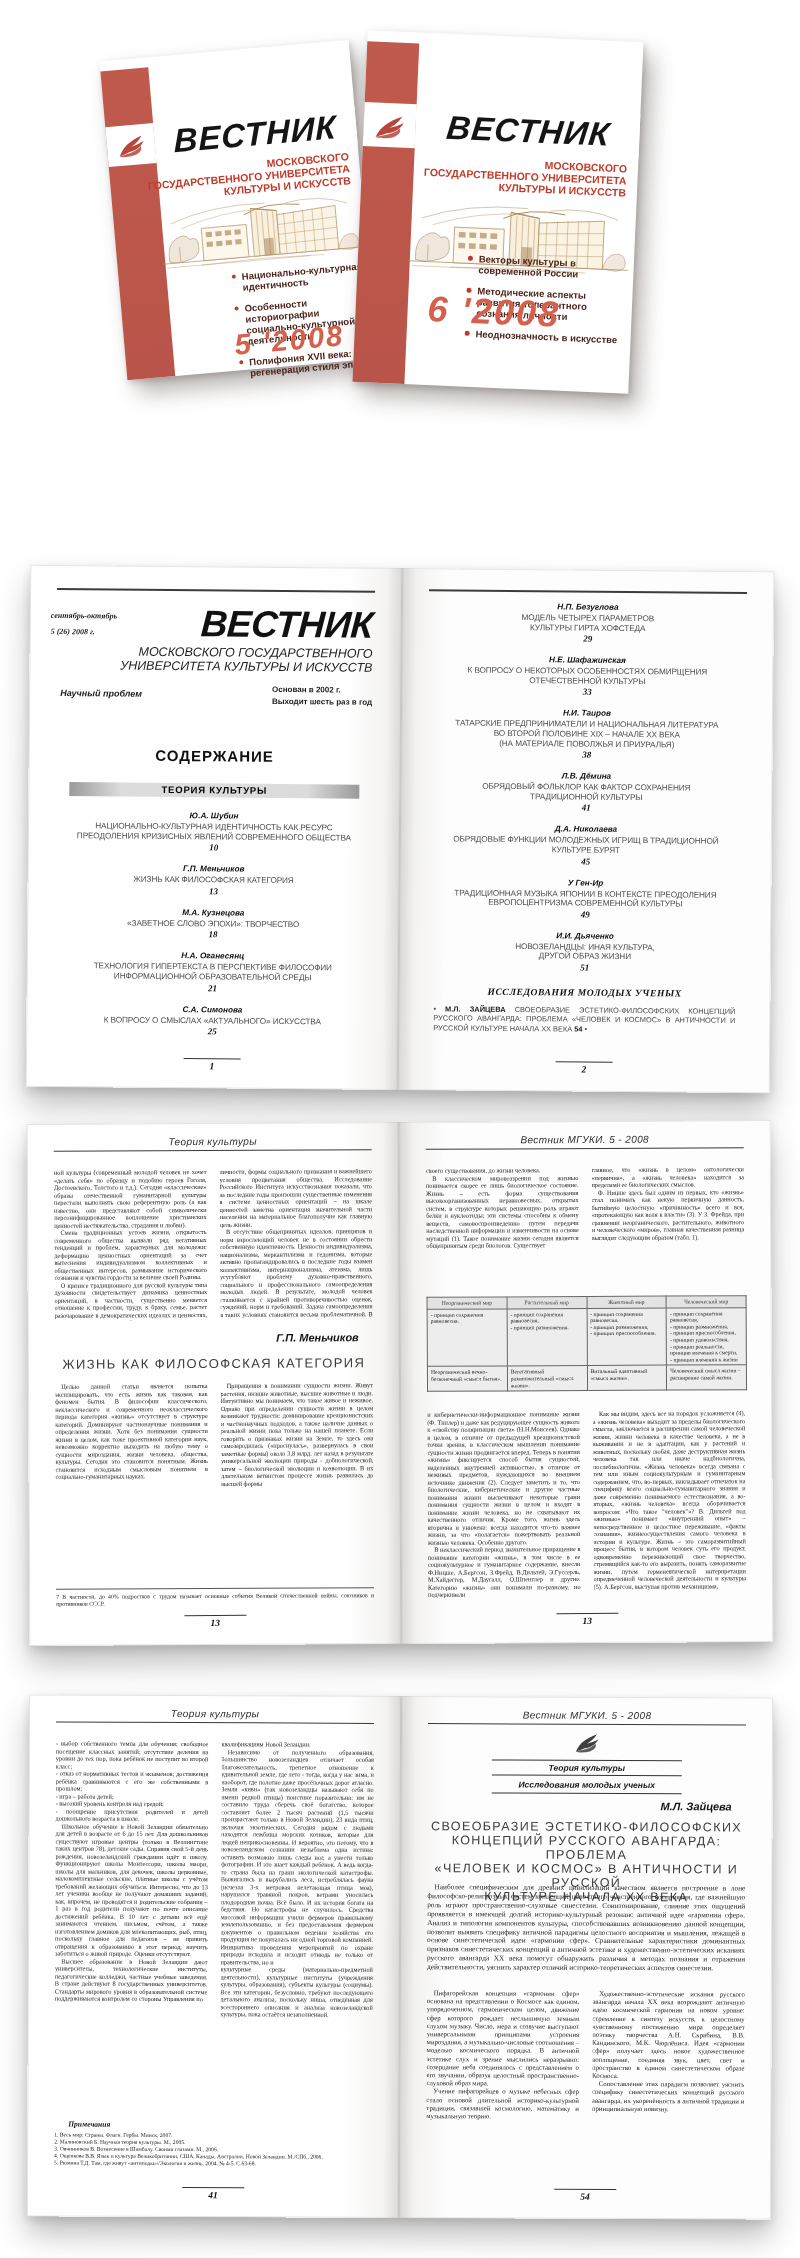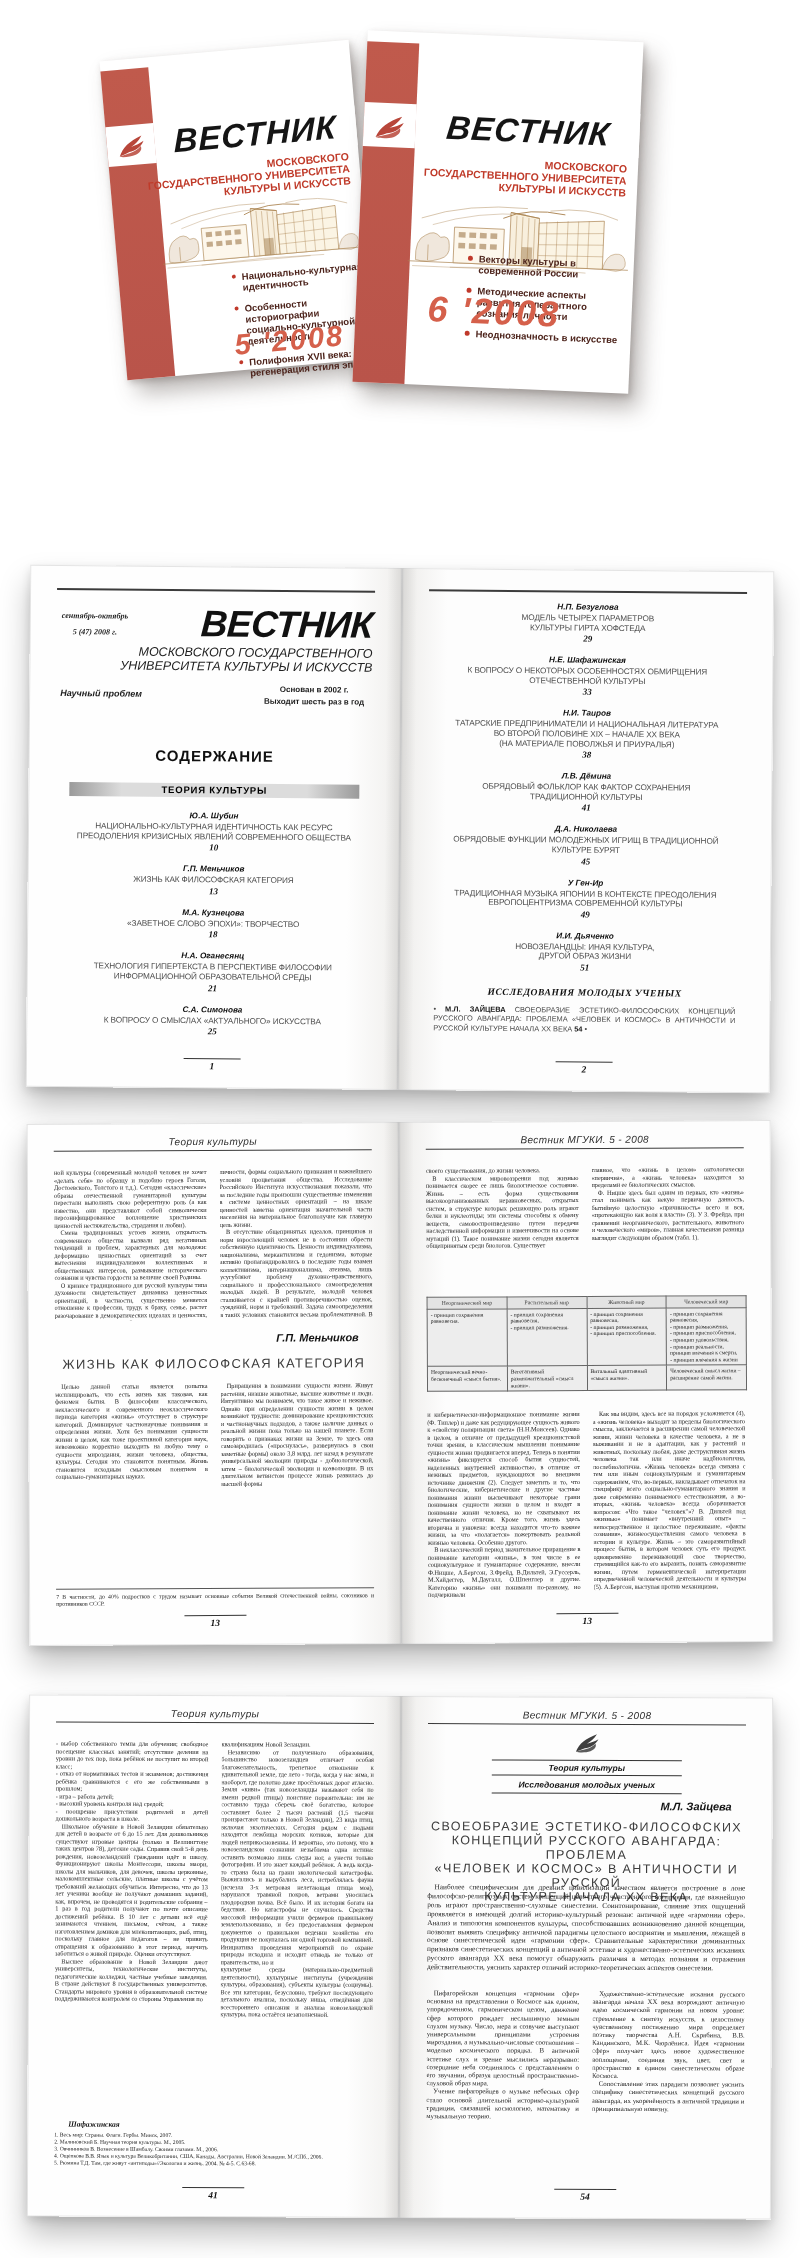--- a/index.html
+++ b/index.html
@@ -30,26 +30,26 @@
   .spread1{top:568px;transform:rotate(.5deg);}
   .spread2{top:1122px;transform:rotate(-.3deg);}
   .spread3{top:1696px;transform:rotate(.25deg);}
   .page{position:absolute;top:0;width:372px;height:522px;background:#fdfdfd;border:1px solid #e4e4e4;box-sizing:border-box;}
   .pg-left{left:0;background:linear-gradient(to right,#fefefe 86%,#f1f0ee 99%);}
   .pg-right{left:372px;background:linear-gradient(to right,#efeeec 1%,#fdfdfd 12%);}
   .spread::after{content:'';position:absolute;left:50%;top:0;width:30px;height:100%;transform:translateX(-50%);
     background:linear-gradient(to right,rgba(0,0,0,0),rgba(0,0,0,.08) 42%,rgba(0,0,0,.14) 50%,rgba(0,0,0,.08) 58%,rgba(0,0,0,0));pointer-events:none;}
   
   .tp-rule{position:absolute;left:26px;right:26px;top:22px;height:2px;background:#3c3c3c;}
-  .tp-date{position:absolute;left:31px;top:42px;font:italic 700 8px/16px "Liberation Serif",serif;color:#1d1d1d;text-align:center;}
+  .tp-date{position:absolute;left:20px;top:42px;font:italic 700 8px/16px "Liberation Serif",serif;color:#1d1d1d;}
   .tp-masthead{position:absolute;right:28px;top:38px;width:270px;text-align:right;}
   .tp-title{font:italic 700 37px/38px "Liberation Sans",sans-serif;letter-spacing:-.5px;color:#111;transform:skewX(-3deg);}
   .tp-sub{font:italic 400 12.5px/14px "Liberation Sans",sans-serif;color:#222;white-space:pre-line;margin-top:2px;}
   .tp-journal{position:absolute;left:30px;top:122px;font:italic 700 9px "Liberation Sans",sans-serif;color:#1c1c1c;}
-  .tp-founded{position:absolute;right:36px;top:116px;text-align:center;font:700 8px/12px "Liberation Sans",sans-serif;color:#1c1c1c;}
+  .tp-founded{position:absolute;right:28px;top:116px;text-align:left;font:700 8px/12px "Liberation Sans",sans-serif;color:#1c1c1c;}
   .tp-contents{position:absolute;left:0;right:0;top:180px;text-align:center;font:700 15px "Liberation Sans",sans-serif;letter-spacing:1px;color:#101010;}
   .tp-bar{position:absolute;left:40px;right:40px;top:216px;height:14px;line-height:14px;text-align:center;
     font:700 9.5px/14px "Liberation Sans",sans-serif;letter-spacing:.8px;color:#000;
     background:linear-gradient(to right,#9a9a9a,#dcdcdc 18%,#dcdcdc 82%,#9a9a9a);}
   .toc-list{position:absolute;left:28px;right:28px;}
   .toc-left-list{top:244px;}
   .toc-right-flow{top:32px;bottom:36px;}
   .toc-entry{text-align:center;margin-bottom:11px;}
   .toc-author{font:italic 700 8.2px/10px "Liberation Sans",sans-serif;color:#0e0e0e;margin-bottom:1px;}
   .toc-title{font:400 8.2px/9.6px "Liberation Sans",sans-serif;color:#4d4d4d;letter-spacing:-.1px;white-space:pre-line;}
@@ -219,21 +219,21 @@
         </div>
     </div>
     <div class="c-issue">6 '2008</div>
   </div>
 
   <div class="spread spread1">
     <div class="page pg-left">
       <div class="tp-rule"></div>
       <div class="tp-date">
         <div>сентябрь-октябрь</div>
-        <div>5 (47) 2008 г.</div>
+        <div>5 (26) 2008 г.</div>
       </div>
       <div class="tp-masthead">
         <div class="tp-title">ВЕСТНИК</div>
         <div class="tp-sub">МОСКОВСКОГО ГОСУДАРСТВЕННОГО
 УНИВЕРСИТЕТА КУЛЬТУРЫ И ИСКУССТВ</div>
       </div>
       <div class="tp-journal">Научный проблем</div>
       <div class="tp-founded">
         <div>Основан в 2002 г.</div>
         <div>Выходит шесть раз в год</div>
@@ -408,21 +408,21 @@
 - отказ от нормативных тестов и экзаменов; достижения ребёнка сравниваются с его же собственными в прошлом;
 - игра – работа детей;
 - высокий уровень контроля над средой;
 - поощрение присутствия родителей и детей дошкольного возраста в школе.
  Школьное обучение в Новой Зеландии обязательно для детей в возрасте от 6 до 15 лет. Для дошкольников существуют игровые центры (только в Веллингтоне таких центров 78), детские сады. Справив свой 5-й день рождения, новозеландский гражданин идёт в школу. Функционируют школы Монтессори, школы маори, школы для мальчиков, для девочек, школы церковные, малокомплектные сельские, платные школы с учётом требований желающих обучаться. Интересно, что до 13 лет ученики вообще не получают домашних заданий, как, впрочем, не проводятся и родительские собрания – 1 раз в год родители получают по почте описание достижений ребёнка. В 10 лет с детьми всё ещё занимаются чтением, письмом, счётом, а также изготовлением домиков для млекопитающих, рыб, птиц, поскольку главное для педагогов – не привить отвращения к образованию в этот период, научить заботиться о живой природе. Оценки отсутствуют.
  Высшее образование в Новой Зеландии дают университеты, технологические институты, педагогические колледжи, частные учебные заведения. В стране действуют 8 государственных университетов. Стандарты мирового уровня в образовательной системе поддерживаются контролем со стороны Управления по</div>
         <div class="col micro">квалификациям Новой Зеландии.
  Независимо от полученного образования, большинство новозеландцев отличает особая благожелательность, трепетное отношение к удивительной земле, где лето - тогда, когда у нас зима, и наоборот, где полотно даже просёлочных дорог атласно. Земля «киви» (так новозеландцы называют себя по имени редкой птицы) поистине поразительна: им не составило труда сберечь своё богатство, которое составляет более 2 тысяч растений (1,5 тысячи произрастают только в Новой Зеландии), 23 вида птиц, включая экзотических. Сегодня рядом с людьми находятся лежбища морских котиков, которые для людей неприкосновенны. И вероятно, это потому, что в новозеландском сознании незыблема одна истина: оставить возможно лишь следы ног, а унести только фотографии. И это знает каждый ребёнок. А ведь когда-то страна была на грани экологической катастрофы. Выжигались и вырубались леса, истреблялась фауна (исчезла 3-х метровая нелетающая птица моа), нарушался травяной покров, ветрами уносилась плодородная почва. Всё было. И их история богата на бедствия. Но катастрофы не случилось. Средства массовой информации учили фермеров правильному землепользованию, и без предоставления фермером документов о правильном ведении хозяйства его продукция не покупалась ни одной торговой компанией. Инициатива проведения мероприятий по охране природы исходила и исходит отнюдь не только от правительства, но и
 культурные среды (материально-предметной деятельности), культурные институты (учреждения культуры, образования), субъекты культуры (социумы). Все эти категории, безусловно, требуют последующего детального анализа, поскольку ниша, отведённая для всестороннего описания и анализа новозеландской культуры, пока остаётся незаполненной.</div>
       </div>
-      <div class="notes-head" style="top:424px">Шафажинская</div>
+      <div class="notes-head" style="top:424px">Примечания</div>
       <div class="notes" style="top:436px;height:54px">1. Весь мир: Страны. Флаги. Гербы. Минск, 2007.
 2. Малиновский Б. Научная теория культуры. М., 2005.
 3. Овчинников В. Вознесение в Шамбалу. Своими глазами. М., 2006.
 4. Ощепкова В.В. Язык и культура Великобритании, США, Канады, Австралии, Новой Зеландии. М./СПб., 2006.
 5. Рюмина Т.Д. Там, где живут «антиподы»//Экология и жизнь. 2004. № 4-5. С.63-68.</div>
       <div class="folio">41</div>
     </div>
 
     <div class="page pg-right">
       <div class="runhead">Вестник МГУКИ. 5 - 2008</div>

